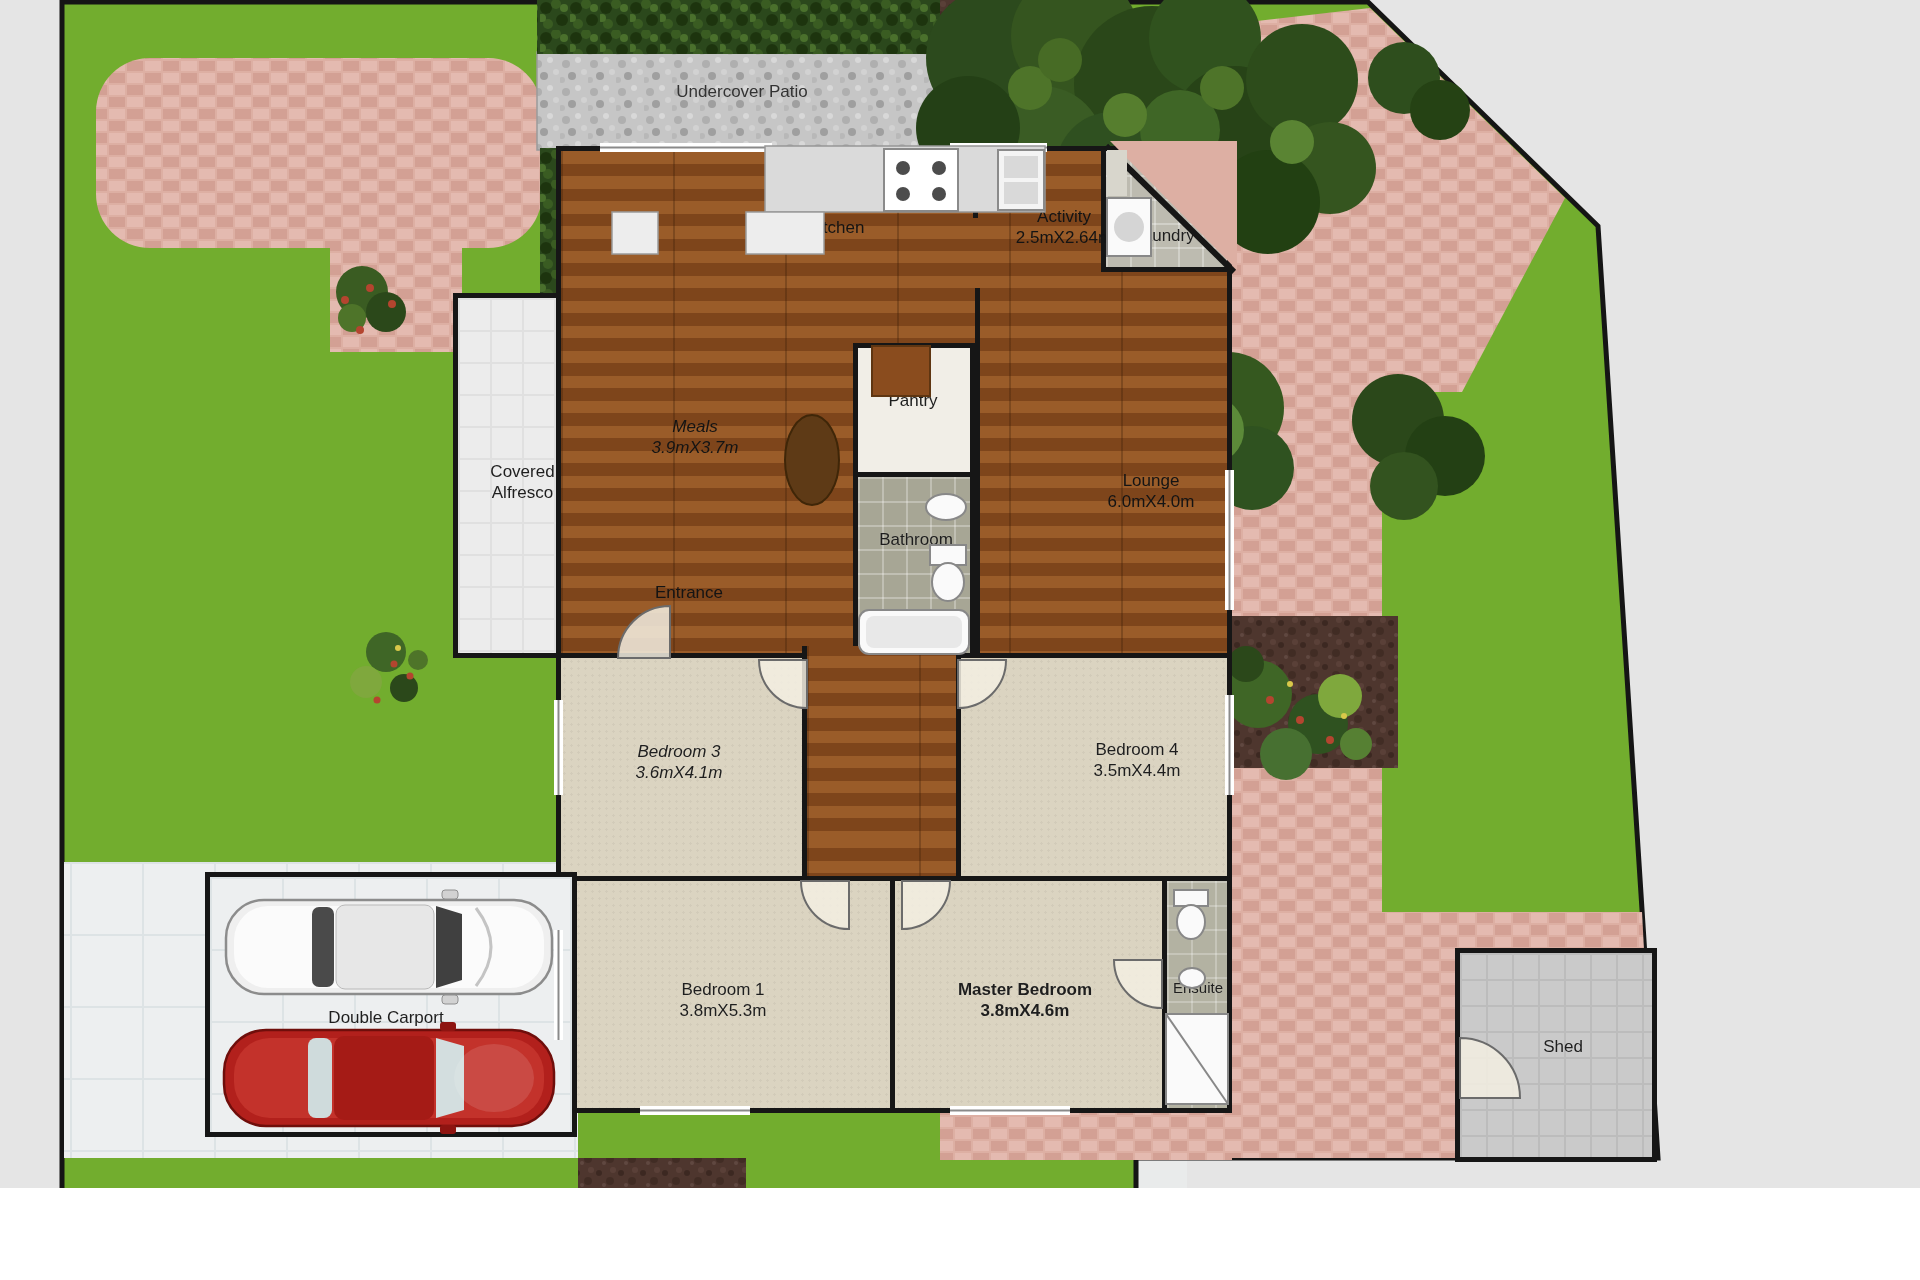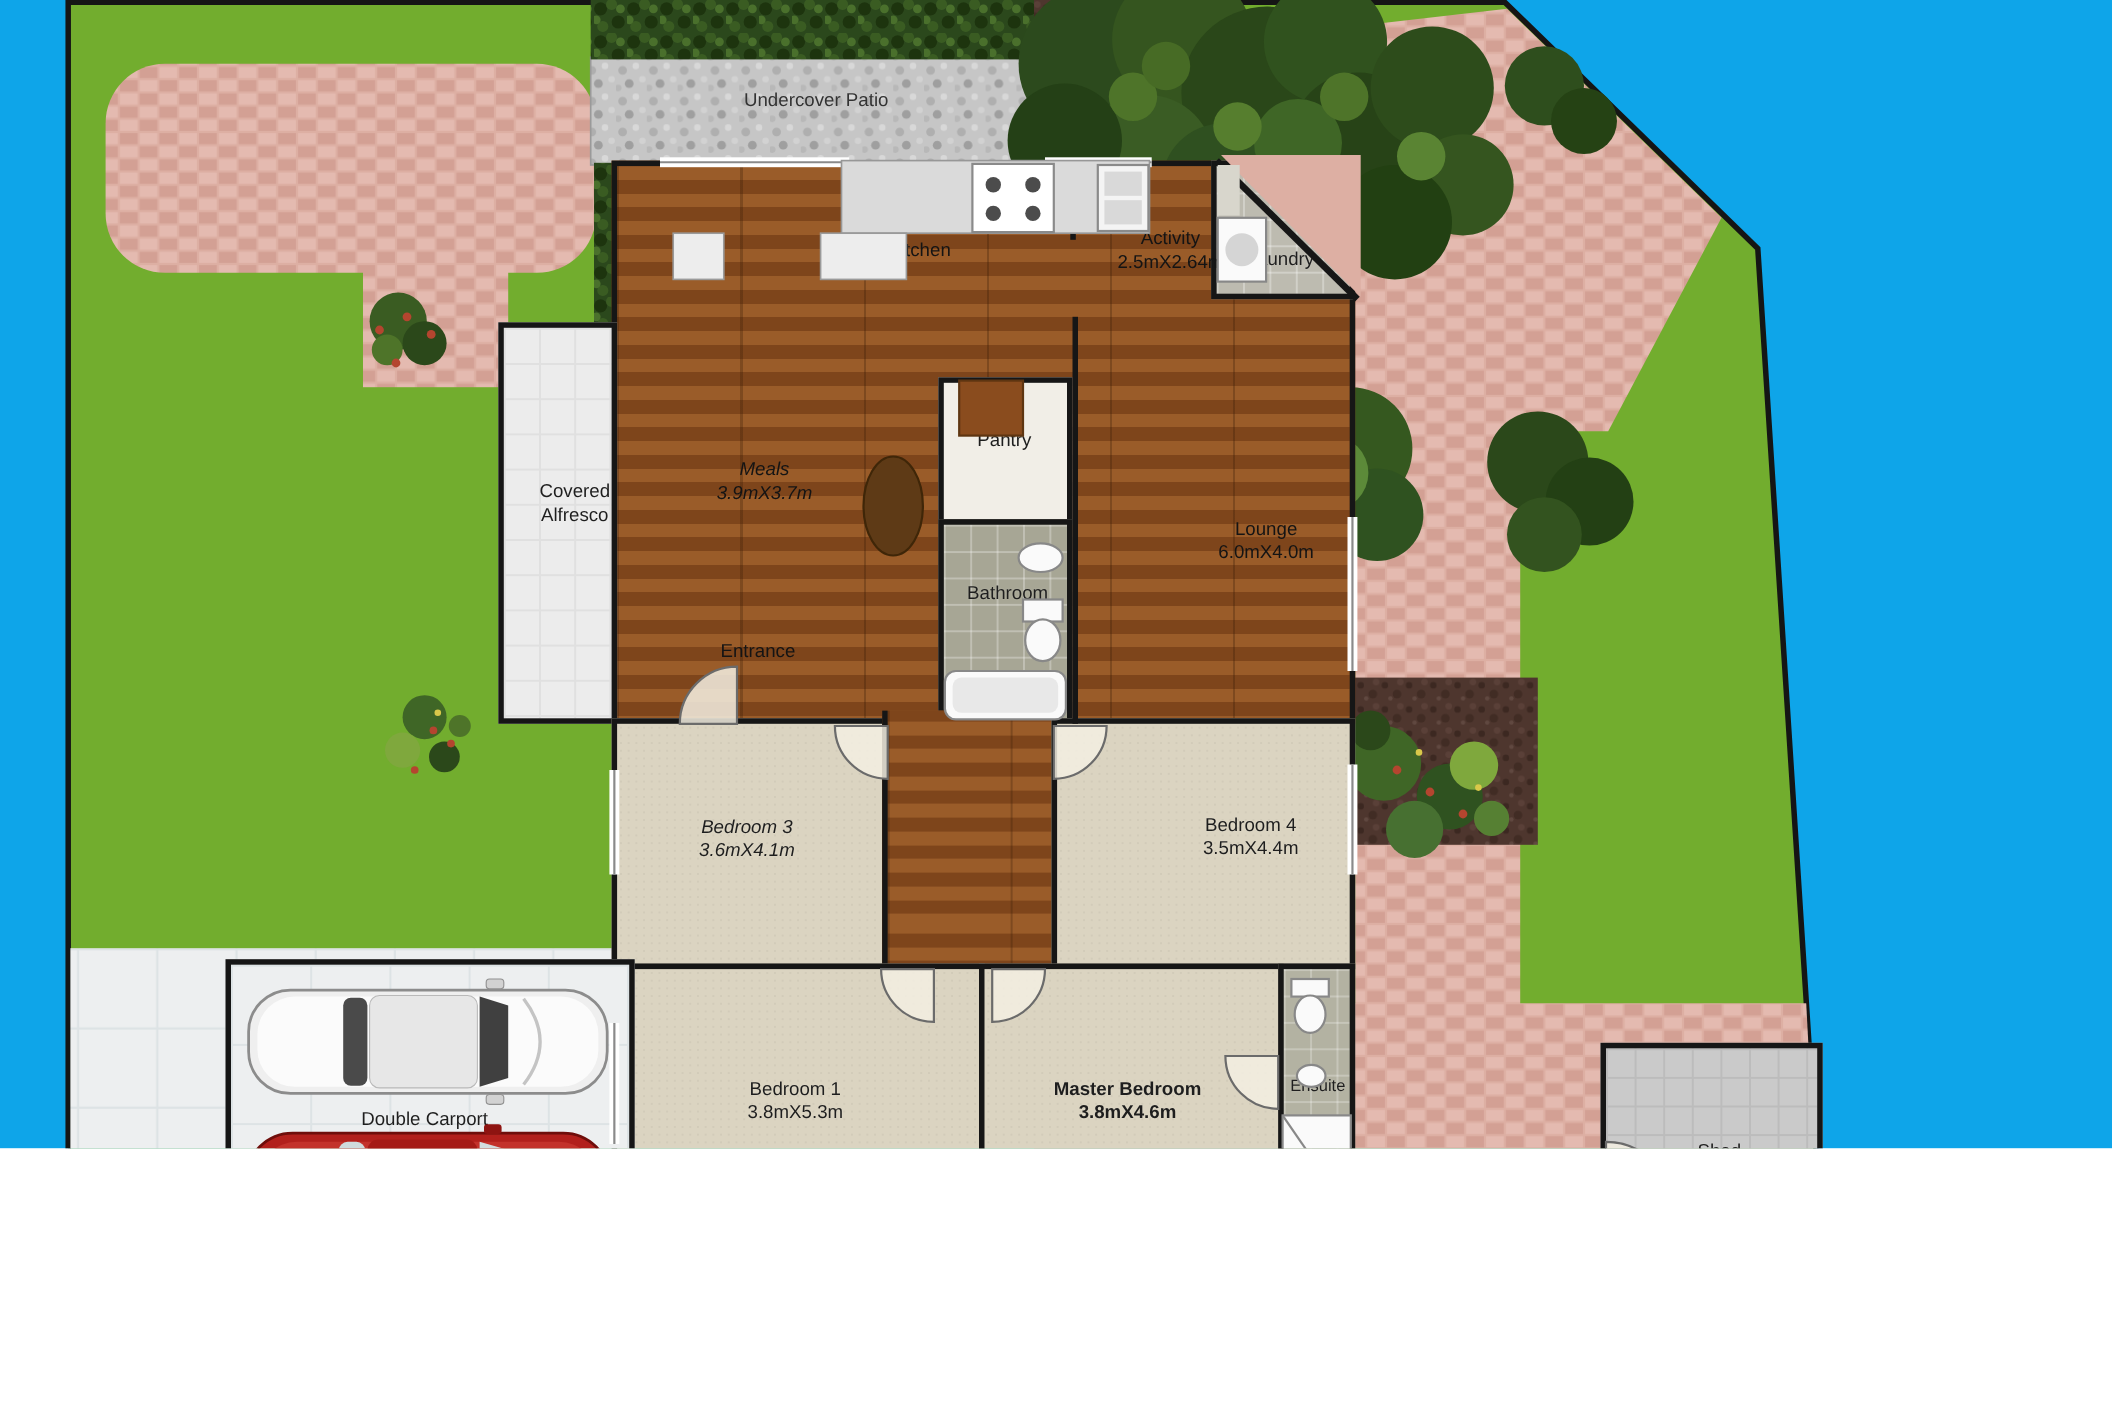--- a/index.html
+++ b/index.html
@@ -1,16 +1,16 @@
 <!DOCTYPE html>
 <html><head>
 <meta charset="utf-8">
 <style>
   html,body{margin:0;padding:0;background:#ffffff;}
-  .stage{position:relative;width:1920px;height:1044px;overflow:hidden;background:#0ea5e9;
+  .stage{position:relative;width:1920px;height:1188px;overflow:hidden;background:#e5e5e5;
          font-family:"Liberation Sans", sans-serif;}
   .stage svg{position:absolute;left:0;top:0;}
   .base{z-index:0;}
   .overlay{z-index:40;pointer-events:none;}
   .room{position:absolute;box-sizing:border-box;border:5px solid #161616;}
   .wood{background-color:#8a4e1e;
         background-image:
           repeating-linear-gradient(90deg, rgba(50,24,4,.28) 0 2px, rgba(0,0,0,0) 2px 112px),
           repeating-linear-gradient(180deg, #9a5c29 0 12.5px, #7e451b 12.5px 25px);}
   .carpet{background-color:#dbd4c1;
@@ -223,21 +223,21 @@
   <div class="lbl onwood" style="left:695px;top:438px;font-style:italic;">
     <span>Meals</span>
     <span class="dims">3.9mX3.7m</span>
   </div>
   <div class="lbl" style="left:913px;top:401px;">Pantry</div>
   <div class="lbl" style="left:916px;top:540px;">Bathroom</div>
   <div class="lbl onwood" style="left:1103px;top:492px;margin-left:48px;">
     <span>Lounge</span>
     <span class="dims">6.0mX4.0m</span>
   </div>
-  <div class="lbl wrap" style="left:507px;top:458px;width:96px;padding-left:31px;">Covered Alfresco</div>
+  <div class="lbl wrap" style="left:507px;top:483px;width:96px;padding-left:31px;">Covered Alfresco</div>
   <div class="lbl onwood" style="left:689px;top:593px;">Entrance</div>
   <div class="lbl" style="left:679px;top:763px;font-style:italic;">
     <span>Bedroom 3</span>
     <span class="dims">3.6mX4.1m</span>
   </div>
   <div class="lbl" style="left:1090px;top:761px;margin-left:47px;">
     <span>Bedroom 4</span>
     <span class="dims">3.5mX4.4m</span>
   </div>
   <div class="lbl" style="left:723px;top:1001px;">

